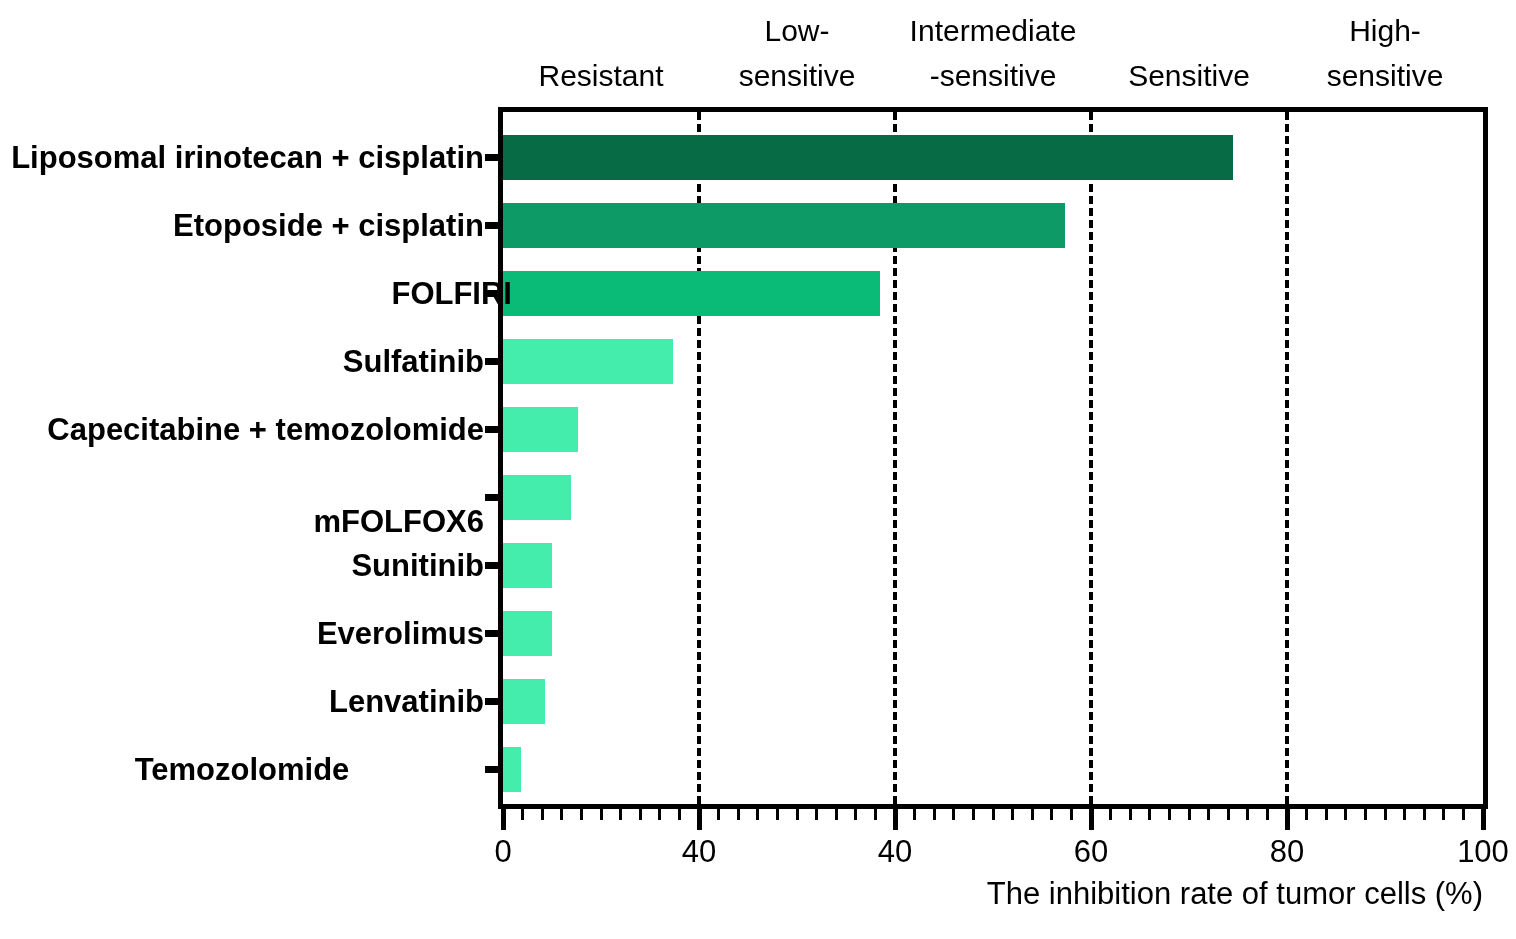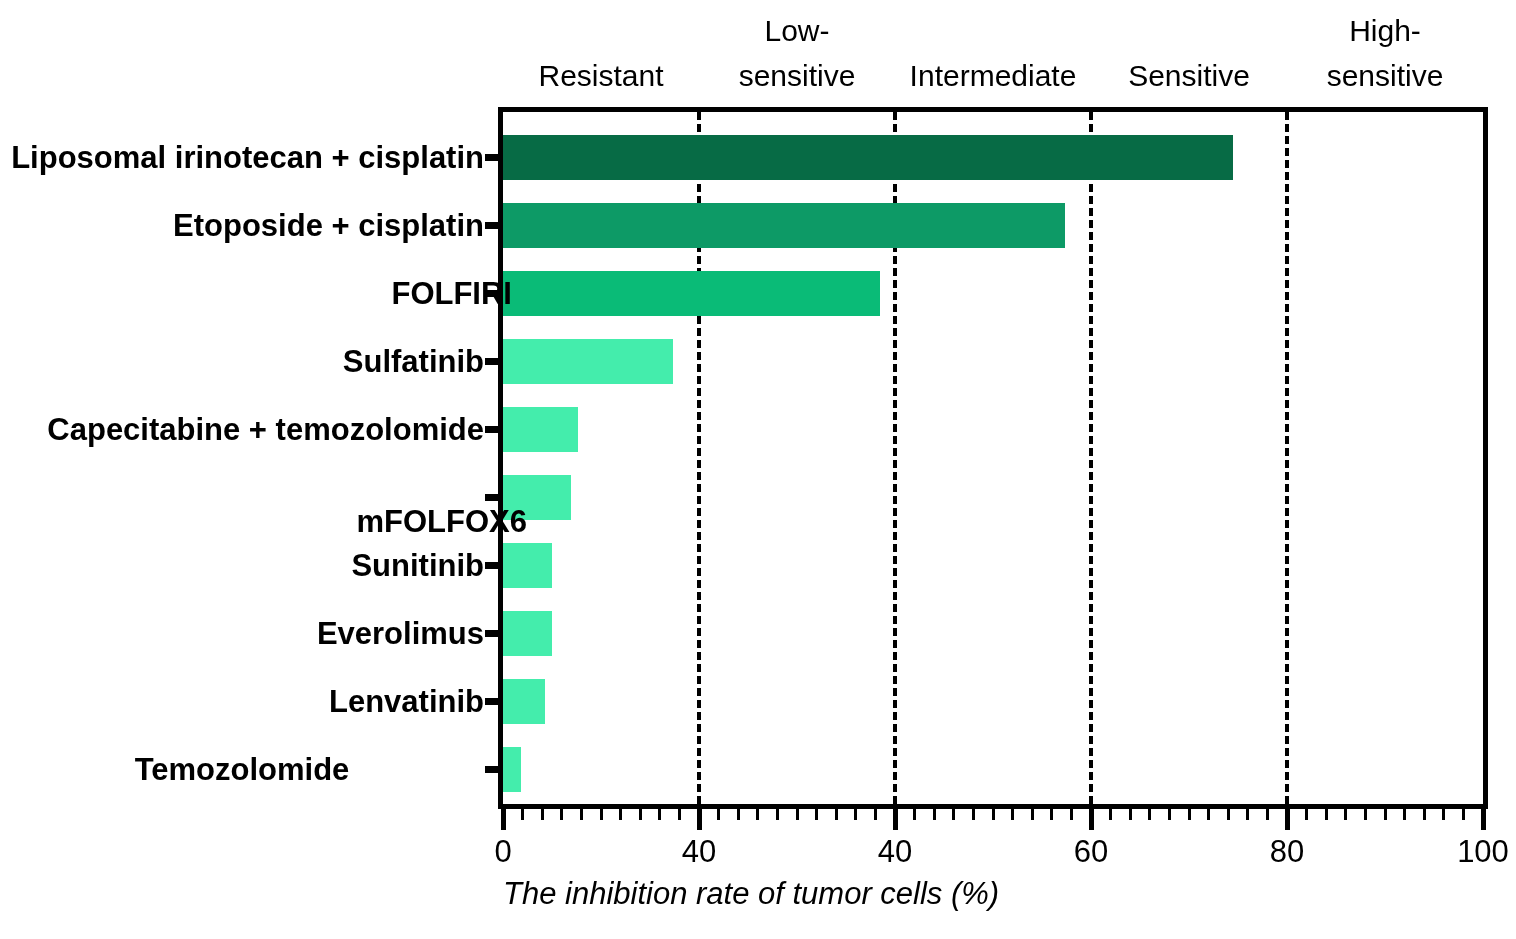--- a/index.html
+++ b/index.html
@@ -73,39 +73,39 @@
     font-size: 30px;
     line-height: 45px;
     white-space: nowrap;
   }
   .zone-label span { display: block; }
   #x-axis-title {
     position: absolute;
     left: 503px;
     width: 980px;
     top: 876px;
-    text-align: left;
+    text-align: right;
     font-size: 31px;
-    font-style: italic;
   }
 </style>
 </head>
 <body>
 
 <div id="stage">
   <div id="zone-labels">
       <div class="zone-label" style="left: 451px; width: 300px;">
         <span>Resistant</span>
       </div>
       <div class="zone-label" style="left: 647px; width: 300px;">
         <span>Low-</span>
         <span>sensitive</span>
       </div>
       <div class="zone-label" style="left: 843px; width: 300px;">
         <span>Intermediate</span>
+        <span>-sensitive</span>
       </div>
       <div class="zone-label" style="left: 1039px; width: 300px;">
         <span>Sensitive</span>
       </div>
       <div class="zone-label" style="left: 1235px; width: 300px;">
         <span>High-</span>
         <span>sensitive</span>
       </div>
     </div>
   <div id="plot">
@@ -128,21 +128,21 @@
       <div class="cat-label" style="top: 134.5px;">Liposomal irinotecan + cisplatin</div>
       <div class="y-tick" style="left: 485px; top: 154px;"></div>
       <div class="cat-label" style="top: 202.5px;">Etoposide + cisplatin</div>
       <div class="y-tick" style="left: 485px; top: 222px;"></div>
       <div class="cat-label" style="top: 270.5px; margin-left: 28px;">FOLFIRI</div>
       <div class="y-tick" style="left: 485px; top: 290px;"></div>
       <div class="cat-label" style="top: 339px;">Sulfatinib</div>
       <div class="y-tick" style="left: 485px; top: 358px;"></div>
       <div class="cat-label" style="top: 406.5px;">Capecitabine + temozolomide</div>
       <div class="y-tick" style="left: 485px; top: 426px;"></div>
-      <div class="cat-label" style="top: 499px; margin-left: 43px;">mFOLFOX6</div>
+      <div class="cat-label" style="top: 499px;">mFOLFOX6</div>
       <div class="y-tick" style="left: 485px; top: 494px;"></div>
       <div class="cat-label" style="top: 542.5px;">Sunitinib</div>
       <div class="y-tick" style="left: 485px; top: 562px;"></div>
       <div class="cat-label" style="top: 610.5px;">Everolimus</div>
       <div class="y-tick" style="left: 485px; top: 630px;"></div>
       <div class="cat-label" style="top: 678.5px;">Lenvatinib</div>
       <div class="y-tick" style="left: 485px; top: 698px;"></div>
       <div class="cat-label" style="top: 746.5px; text-align: center;">Temozolomide</div>
       <div class="y-tick" style="left: 485px; top: 766px;"></div>
     </div>

